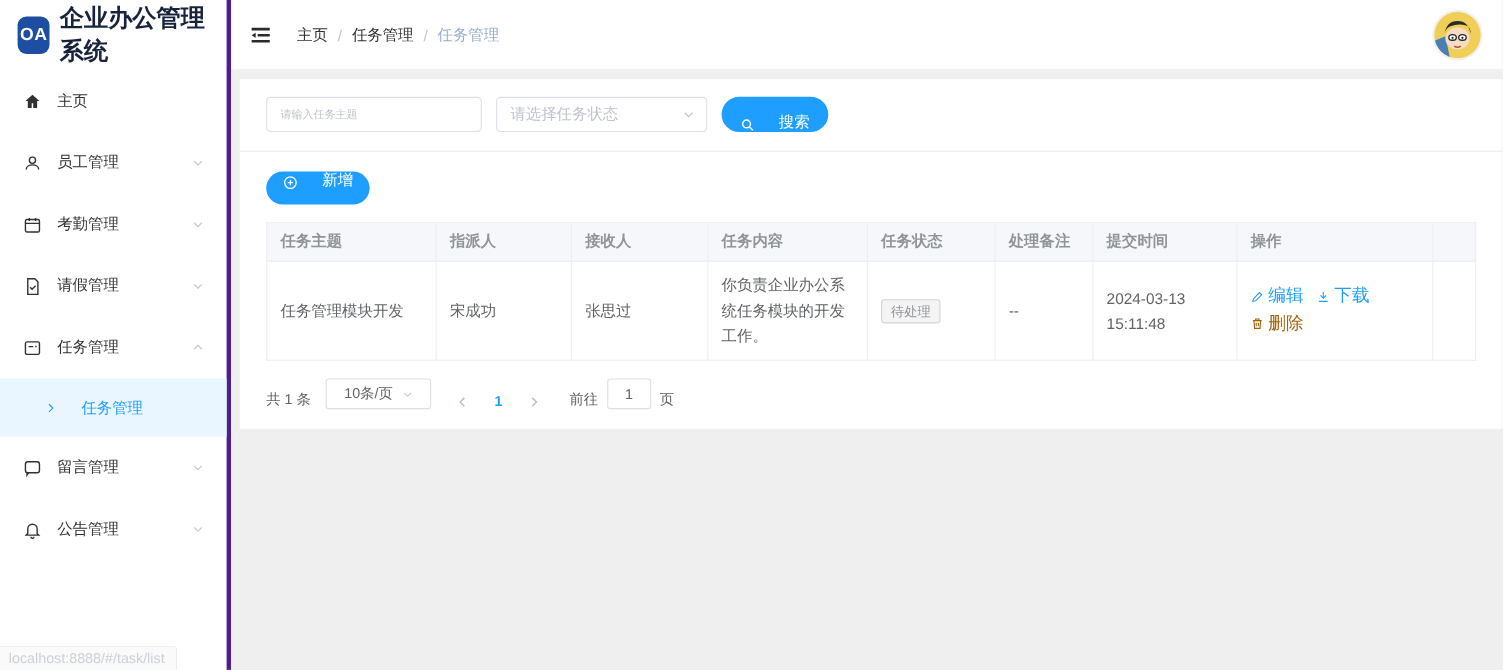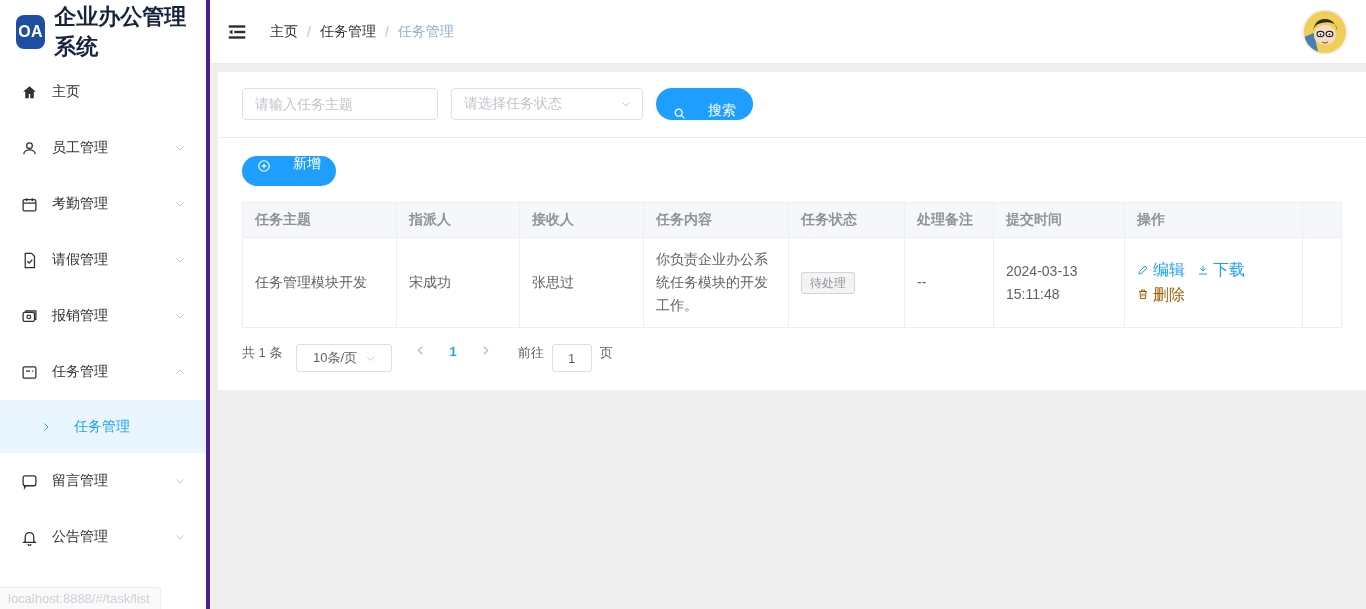--- a/index.html
+++ b/index.html
@@ -30,21 +30,21 @@
   .breadcrumb .bc-current { color:#92b0cc; }
   .avatar { margin-left:auto; width:42px; height:42px; border-radius:50%; overflow:hidden; cursor:pointer;
     box-shadow:0 0 0 2px #f0f0f0; background:#f6d35f; }
 
   main { flex:1; background:#efefef; padding:8px 0 0 8px; overflow:hidden; }
   .card { background:#fff; width:100%; }
 
   
   .search-section { padding:16px 24px 17px 24px; border-bottom:1px solid #ebebeb; display:flex; align-items:center; }
   .text-input { width:196px; height:32px; border:1px solid #dcdfe6; border-radius:4px; padding:0 12px;
-    font-size:14px; color:#606266; outline:none; font-family:inherit; }
+    font-size:10px; color:#606266; outline:none; font-family:inherit; }
   .text-input::placeholder { color:#c0c4cc; }
   .select-box { width:192px; height:32px; border:1px solid #dcdfe6; border-radius:4px; margin-left:13px;
     display:flex; align-items:center; padding:0 10px 0 12px; cursor:pointer; }
   .select-box .sel-text { font-size:14px; color:#c0c4cc; flex:1; }
   .select-box .chev { color:#c0c4cc; display:flex; }
   .btn-primary { height:32px; background:#1e9fff; color:#fff; border:none; border-radius:16px;
     display:flex; align-items:flex-end; gap:22px; padding:0 17px; font-size:14px; cursor:pointer; font-family:inherit; }
   .search-btn { margin-left:13px; }
 
   
@@ -55,21 +55,21 @@
   th { background:#f5f7fa; color:#909399; font-size:14px; font-weight:600; text-align:left;
     padding:8px 12px; border:1px solid #ebeef5; }
   td { color:#606266; font-size:14px; padding:10px 12px; border:1px solid #ebeef5; vertical-align:middle; line-height:23px; }
   .badge-info { display:inline-block; background:#f4f4f5; border:1px solid #d3d4d6; color:#909399;
     font-size:12px; line-height:20px; padding:0 8px; border-radius:3px; }
   .op-link { display:inline-flex; align-items:center; gap:4px; font-size:16px; cursor:pointer; margin-right:12px; }
   .op-blue { color:#1e9fff; }
   .op-red { color:#a16207; margin-right:0; }
 
   
-  .pagination { display:flex; align-items:flex-start; margin-top:16px; font-size:13px; color:#606266; }
+  .pagination { display:flex; align-items:flex-end; margin-top:16px; font-size:13px; color:#606266; }
   .pg-total { margin-right:14px; }
   .pg-size { width:96px; height:28px; border:1px solid #dcdfe6; border-radius:3px; display:flex; align-items:center;
     justify-content:center; gap:8px; color:#606266; cursor:pointer; }
   .pg-size .chev { color:#c0c4cc; display:flex; }
   .pg-arrow { margin-left:22px; color:#b4bccc; display:flex; cursor:pointer; }
   .pg-page { margin-left:22px; color:#1e9fff; font-weight:bold; cursor:pointer; }
   .pg-next { margin-left:22px; }
   .pg-goto-label { margin-left:26px; }
   .pg-goto-input { width:40px; height:28px; border:1px solid #dcdfe6; border-radius:3px; text-align:center;
     font-size:13px; color:#606266; margin:0 8px; outline:none; font-family:inherit; }
@@ -141,35 +141,20 @@
             </svg>
         </span>
         <span>请假管理</span>
         <span class="chev">
           <svg width="12" height="12" viewBox="0 0 24 24" fill="none" stroke="currentColor" stroke-width="2">
               <polyline points="5 9 12 16 19 9"></polyline>
             </svg>
         </span>
       </div>
 
-      <div class="menu-item">
-        <span class="mi-icon">
-          <svg width="17" height="17" viewBox="0 0 24 24" fill="none" stroke="currentColor" stroke-width="1.8">
-              <rect x="3" y="6" width="16" height="13" rx="2"></rect>
-              <path d="M7 6V4h14v12h-2"></path>
-              <circle cx="11" cy="12.5" r="2.6"></circle>
-            </svg>
-        </span>
-        <span>报销管理</span>
-        <span class="chev">
-          <svg width="12" height="12" viewBox="0 0 24 24" fill="none" stroke="currentColor" stroke-width="2">
-              <polyline points="5 9 12 16 19 9"></polyline>
-            </svg>
-        </span>
-      </div>
 
       <div class="menu-item">
         <span class="mi-icon">
           <svg width="17" height="17" viewBox="0 0 24 24" fill="none" stroke="currentColor" stroke-width="1.8">
               <rect x="3" y="4" width="18" height="16" rx="2"></rect>
               <line x1="7" y1="10" x2="13" y2="10"></line>
               <line x1="16.5" y1="9" x2="16.5" y2="11"></line>
             </svg>
         </span>
         <span>任务管理</span>

